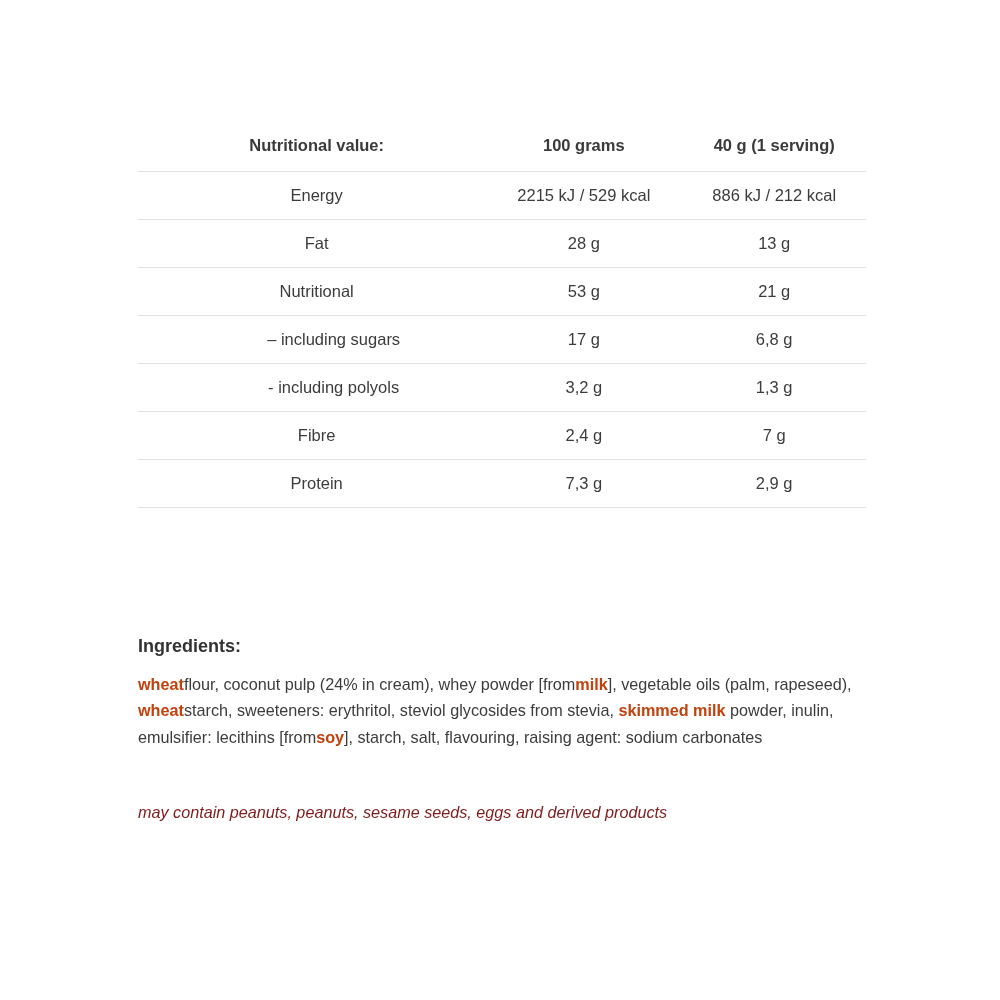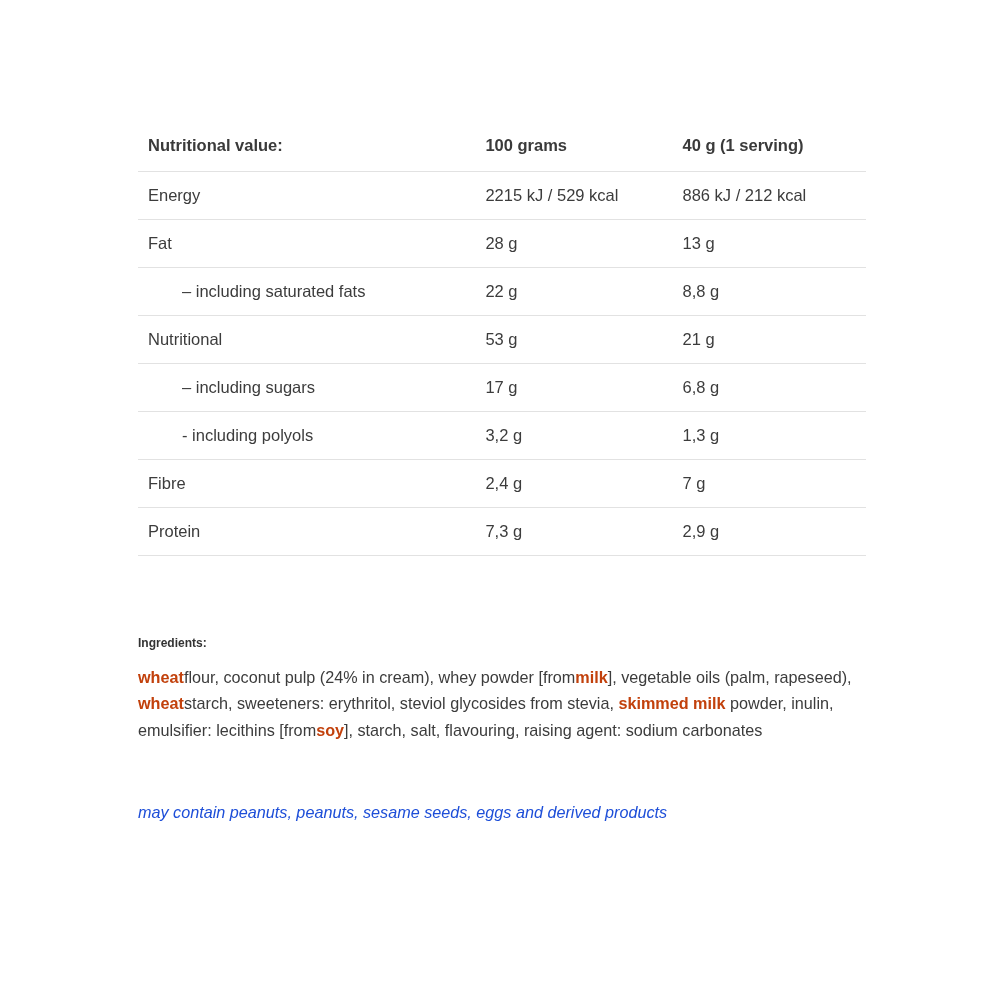--- a/index.html
+++ b/index.html
@@ -26,21 +26,21 @@
     top: 132px;
     width: 728px;
   }
   table.nutrition {
     width: 100%;
     border-collapse: collapse;
     font-size: 16.5px;
   }
   table.nutrition th,
   table.nutrition td {
-    text-align: left;
+    text-align: center;
     padding: 14px 0 14px 0;
     border-bottom: 1px solid #e2e2e2;
     vertical-align: middle;
     font-weight: normal;
     color: #3c3c3c;
   }
   table.nutrition thead th {
     font-weight: bold;
     color: #3a3a3a;
     padding-top: 4px;
@@ -56,21 +56,21 @@
   thead .col-label { padding-left: 10px !important; }
   .indent { padding-left: 44px !important; }
 
   .section {
     position: absolute;
     left: 138px;
     width: 730px;
   }
   .section-title {
     font-weight: bold;
-    font-size: 12px;
+    font-size: 18px;
     color: #333333;
     margin: 0 0 14px 0;
   }
   .ingredients {
     position: absolute;
     left: 138px;
     top: 636px;
     width: 724px;
   }
   .ingredients-body {
@@ -83,21 +83,21 @@
 
   .allergens {
     position: absolute;
     left: 138px;
     top: 800px;
     width: 724px;
   }
   .allergens-body {
     font-size: 16.2px;
     font-style: italic;
-    color: #1d4ed8;
+    color: #7f1d1d;
     margin: 0;
     line-height: 1.5;
   }
 </style>
 </head>
 <body>
 
 <div class="page">
 
   <div class="nutrition-wrap">
@@ -112,25 +112,20 @@
       <tbody id="nutrition-body">
           <tr>
             <td class="col-label">Energy</td>
             <td class="col-100">2215 kJ / 529 kcal</td>
             <td class="col-40">886 kJ / 212 kcal</td>
           </tr>
           <tr>
             <td class="col-label">Fat</td>
             <td class="col-100">28 g</td>
             <td class="col-40">13 g</td>
-          </tr>
-          <tr>
-            <td class="col-label indent">– including saturated fats</td>
-            <td class="col-100">22 g</td>
-            <td class="col-40">8,8 g</td>
           </tr>
           <tr>
             <td class="col-label">Nutritional</td>
             <td class="col-100">53 g</td>
             <td class="col-40">21 g</td>
           </tr>
           <tr>
             <td class="col-label indent">– including sugars</td>
             <td class="col-100">17 g</td>
             <td class="col-40">6,8 g</td>

